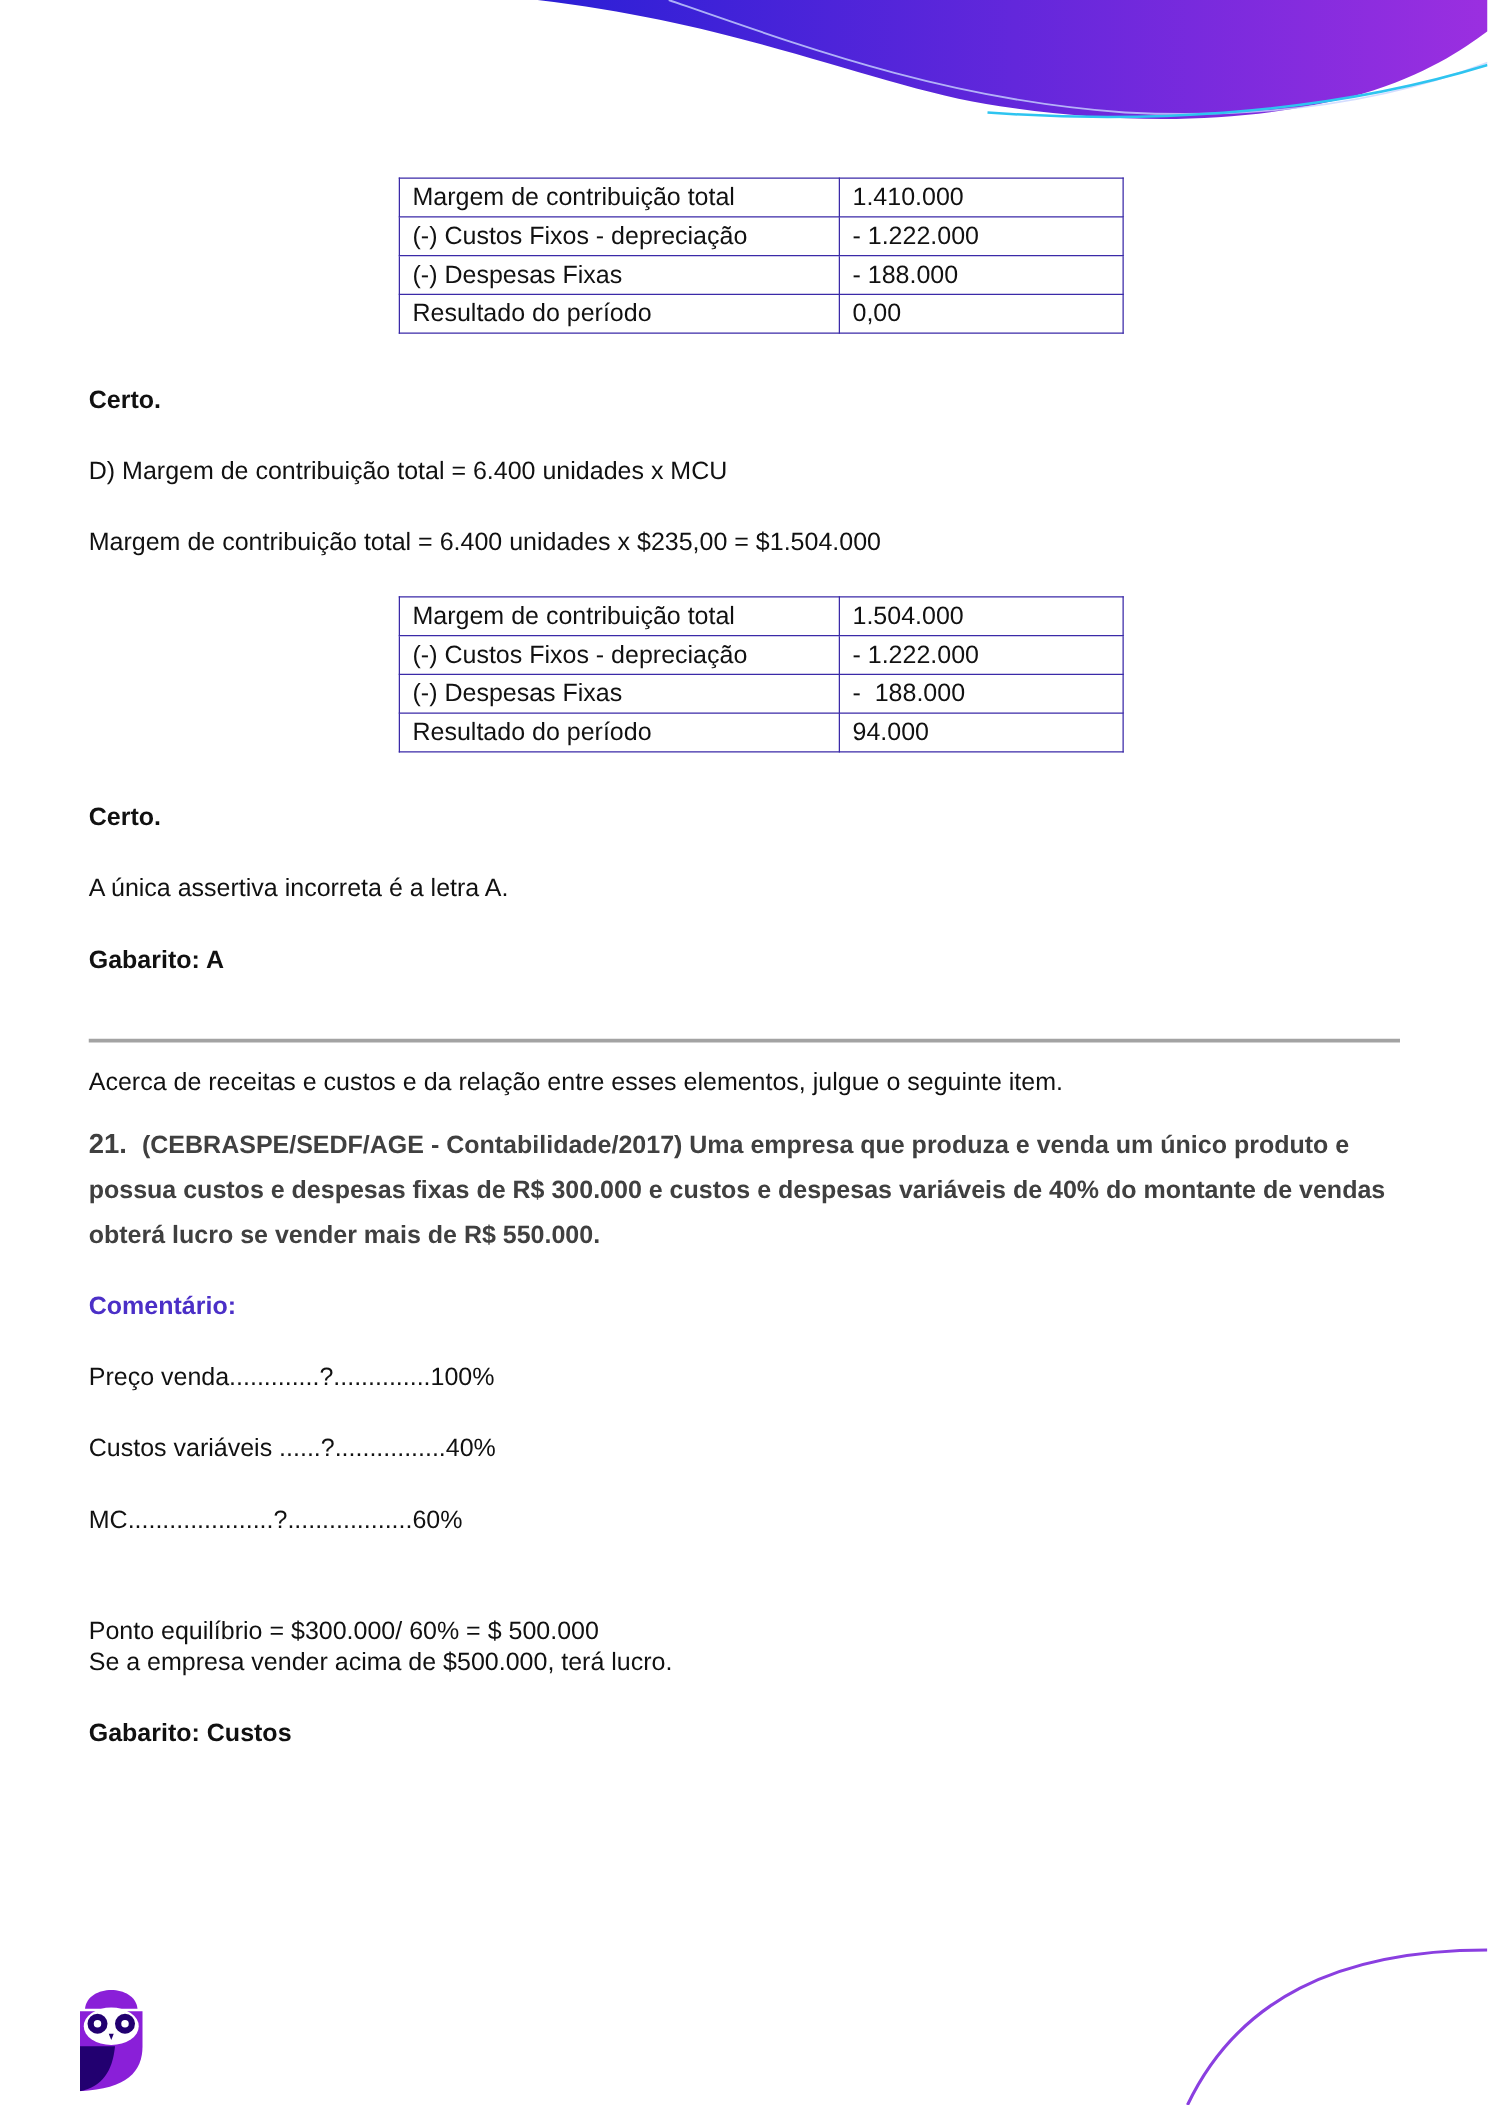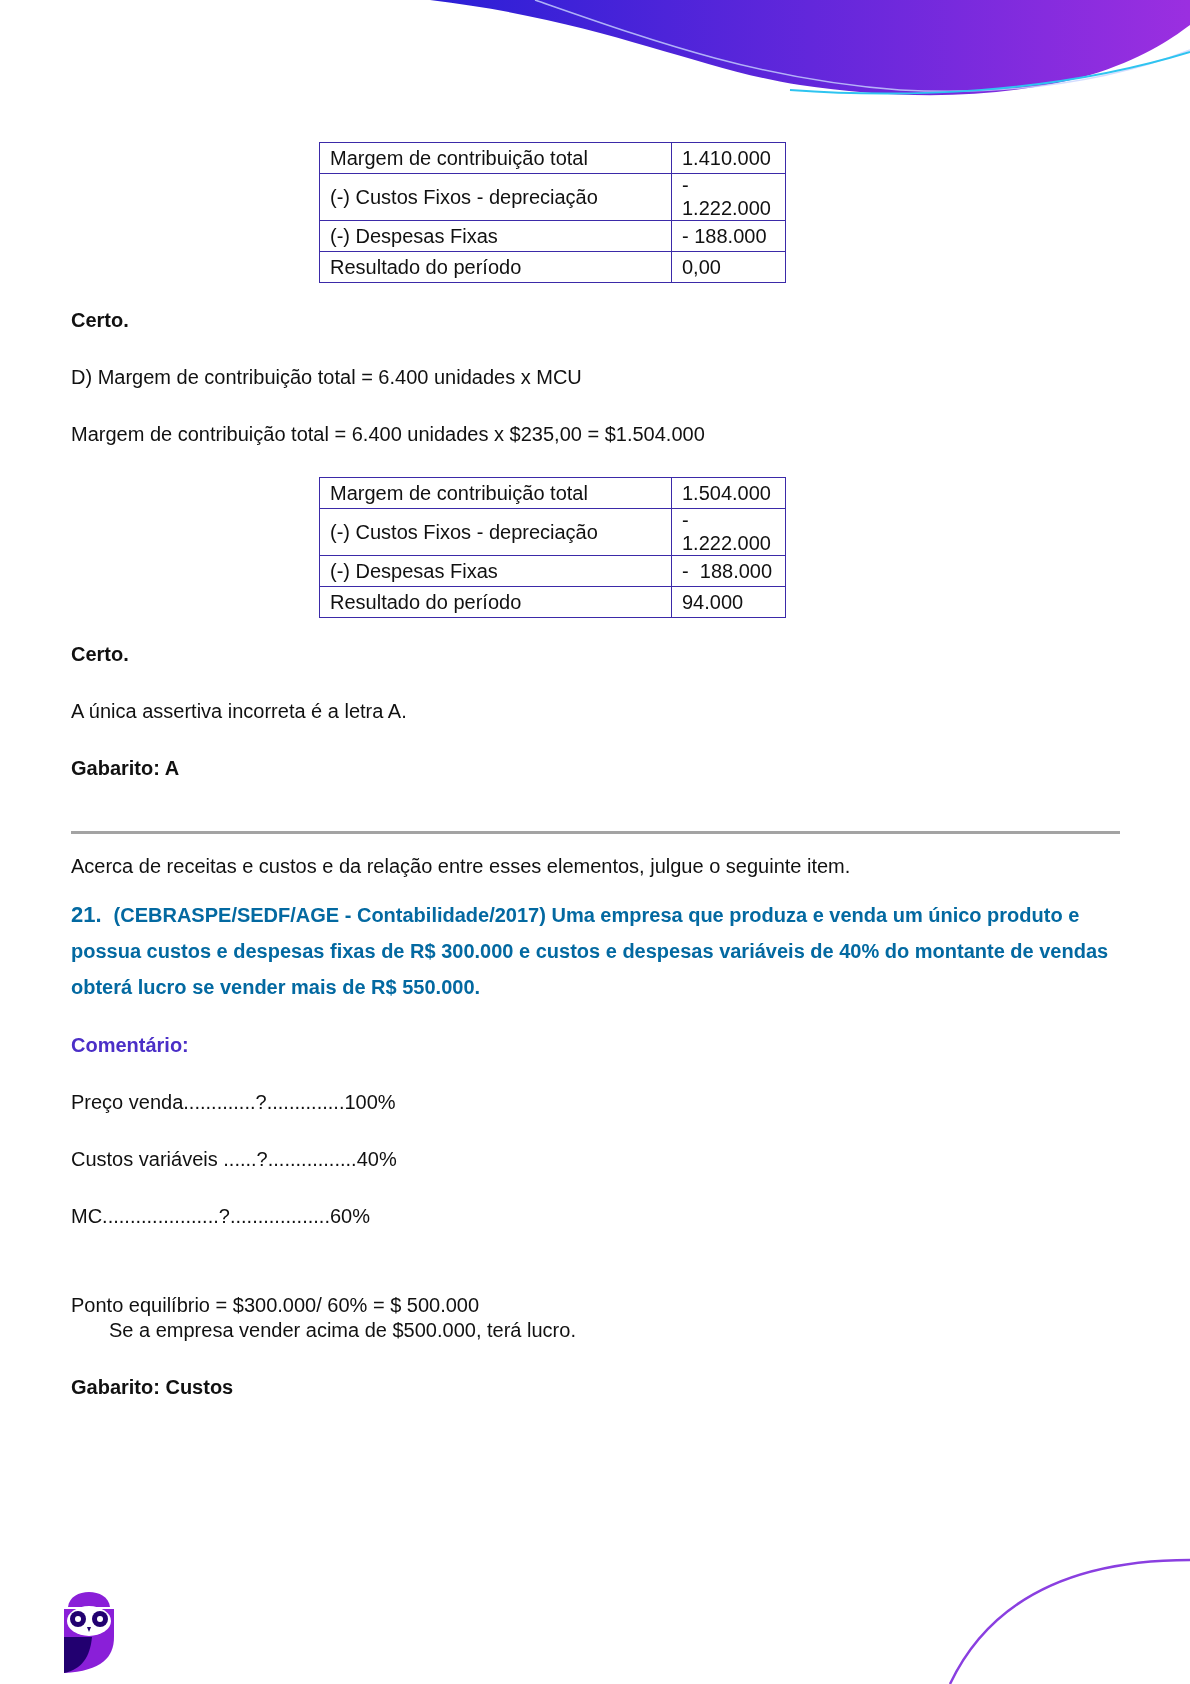--- a/index.html
+++ b/index.html
@@ -10,34 +10,34 @@
   }
   .deco-top { position: absolute; left: 0; top: 0; width: 1190px; height: 110px; }
   .deco-bottom { position: absolute; left: 0; top: 1520px; width: 1190px; height: 164px; }
   .logo { position: absolute; left: 62px; top: 1577px; width: 54px; height: 96px; }
 
   .p { position: absolute; left: 71px; font-size: 20px; line-height: 26px; white-space: nowrap; }
   .bold { font-weight: bold; }
   .accent { color: #4b2fc7; font-weight: bold; text-align: center; }
 
   table.dre {
-    position: absolute; left: 319px; width: 467px; border-collapse: collapse;
+    position: absolute; left: 319px; width: 580px; border-collapse: collapse;
     font-size: 20px;
   }
   table.dre td {
     border: 1.5px solid #3b2aa8; height: 31px; padding: 0 10px; box-sizing: border-box;
   }
   table.dre td.label { width: 352px; text-align: left; }
   table.dre td.value { }
 
   .divider { position: absolute; left: 71px; top: 831px; width: 1049px; height: 3px; background: #a3a3a3; }
 
   .question {
     position: absolute; left: 71px; top: 897px; width: 1050px;
-    font-size: 20px; line-height: 36px; color: #0369a1; font-weight: bold;
+    font-size: 20px; line-height: 36px; color: #404040; font-weight: bold;
   }
   .question .num { font-size: 22px; margin-right: 12px; }
 </style>
 </head>
 <body>
 
 <svg class="deco-top" viewBox="0 0 1190 110" preserveAspectRatio="none">
   <defs>
     <linearGradient id="wg" x1="0" y1="0" x2="1" y2="0">
       <stop offset="0" stop-color="#2a1fd6"></stop>
@@ -105,21 +105,21 @@
 
 <div class="question">
   <span class="num">21.</span><span>(CEBRASPE/SEDF/AGE - Contabilidade/2017) Uma empresa que produza e venda um único produto e possua custos e despesas fixas de R$ 300.000 e custos e despesas variáveis de 40% do montante de vendas obterá lucro se vender mais de R$ 550.000.</span>
 </div>
 
 <div class="p accent" style="top:1032px;">Comentário:</div>
 <div class="p" style="top:1089px;">Preço venda.............?..............100%</div>
 <div class="p" style="top:1146px;">Custos variáveis ......?................40%</div>
 <div class="p" style="top:1203px;text-align:center;">MC.....................?..................60%</div>
 <div class="p" style="top:1260px;margin-top:32px;">Ponto equilíbrio = $300.000/ 60% = $ 500.000</div>
-<div class="p" style="top:1317px;margin-left:38px;">Se a empresa vender acima de $500.000, terá lucro.</div>
+<div class="p" style="top:1317px;">Se a empresa vender acima de $500.000, terá lucro.</div>
 <div class="p bold" style="top:1374px;">Gabarito: Custos</div>
 
 <svg class="logo" viewBox="0 0 54 96">
   <path d="M6 30 C 8 10, 46 10, 48 30 Z" fill="#8a1fd8"></path>
   <path d="M2 32 L52 32 L52 60 C 52 80, 40 94, 2 96 Z" fill="#8a1fd8"></path>
   <path d="M2 60 L2 96 C 20 92, 28 80, 30 60 Z" fill="#220070"></path>
   <ellipse cx="27" cy="44" rx="22" ry="15" fill="#ffffff"></ellipse>
   <circle cx="16" cy="42" r="8" fill="#220070"></circle>
   <circle cx="38" cy="42" r="8" fill="#220070"></circle>
   <circle cx="16" cy="42" r="3" fill="#ffffff"></circle>

